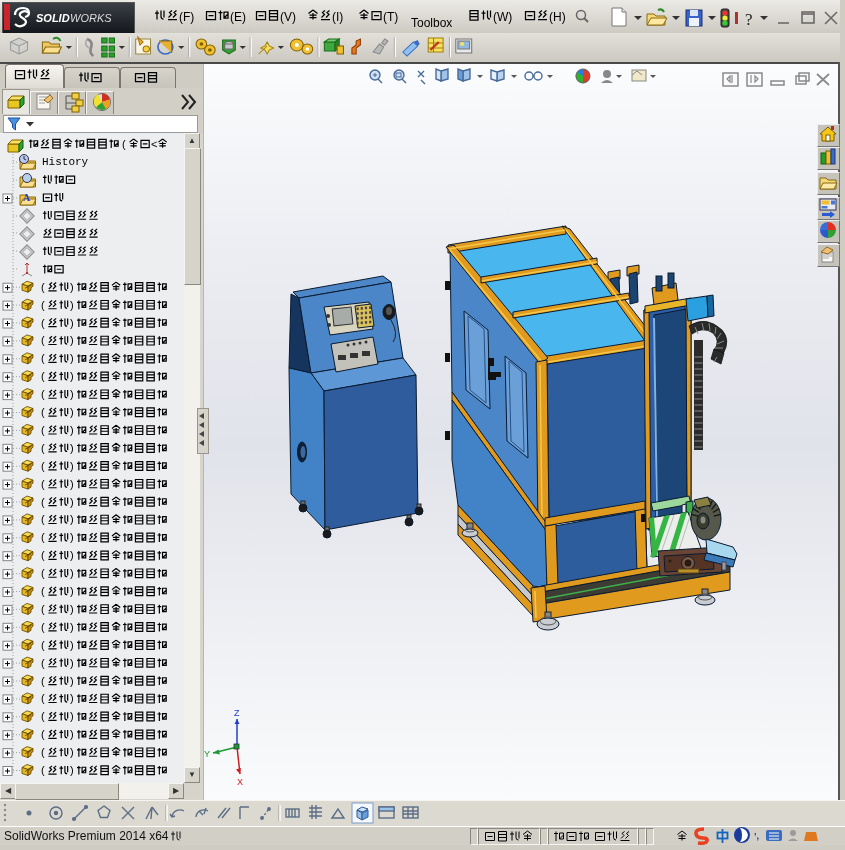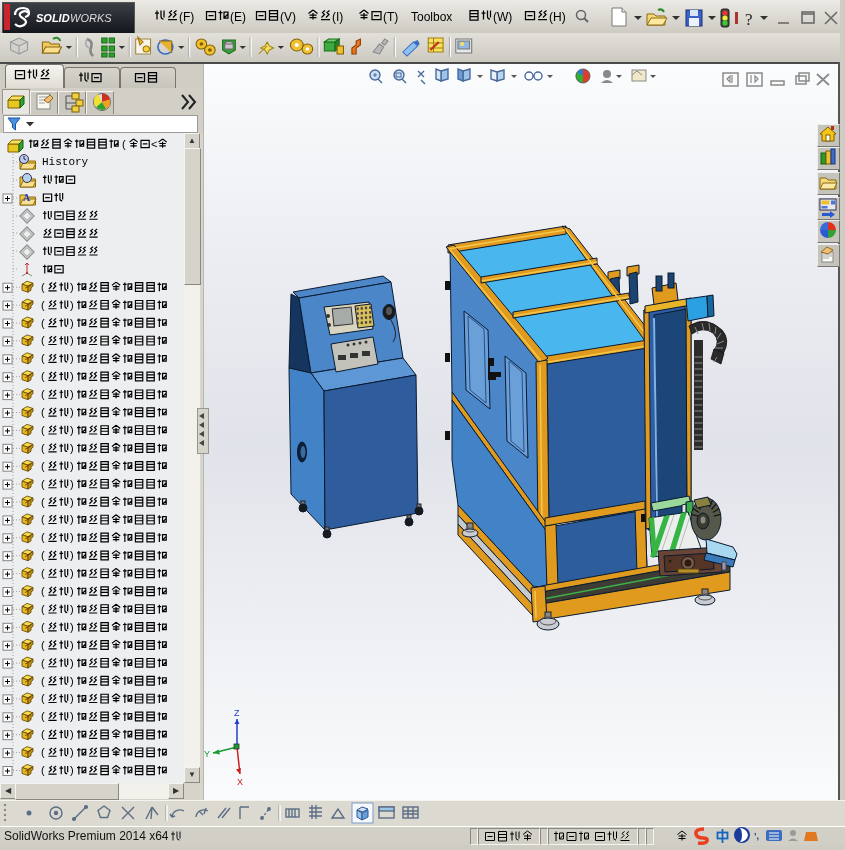--- a/index.html
+++ b/index.html
@@ -87,21 +87,21 @@
     <g stroke="#000" stroke-width="1.25" fill="none" color="#000">
       <g transform="translate(0.0,0.0) scale(1.000)">
         <path d="M6,1l-4.5,3.5 M6,1l4.5,3.5 M2.5,6h7 M2.5,8.5h7 M6,4v6.5"></path>
       </g>
       <g transform="translate(12.5,0.0) scale(1.000)">
         <path d="M1.5,2.5h9v8h-9z M3.5,6.5h5"></path>
       </g>
     </g>
   </svg>
 <div class="abs t12" style="left:383px;top:10px">(T)</div>
-<div class="abs t12" style="left:411px;top:10px">Toolbox</div>
+<div class="abs t12" style="left:411px;top:16px">Toolbox</div>
 <svg style="position:absolute;left:468px;top:9px;overflow:visible" width="27" height="15">
     <g stroke="#000" stroke-width="1.25" fill="none" color="#000">
       <g transform="translate(0.0,0.0) scale(1.000)">
         <path d="M2,1.5h8v9.5h-8z M2,4.5h8 M2,7.5h8"></path>
       </g>
       <g transform="translate(12.5,0.0) scale(1.000)">
         <path d="M3,1.5v9 M1,4l4,.0 M7,1.5v6q0,2.5 2.5,2.5 M10,1.5v7"></path>
       </g>
     </g>
   </svg>

